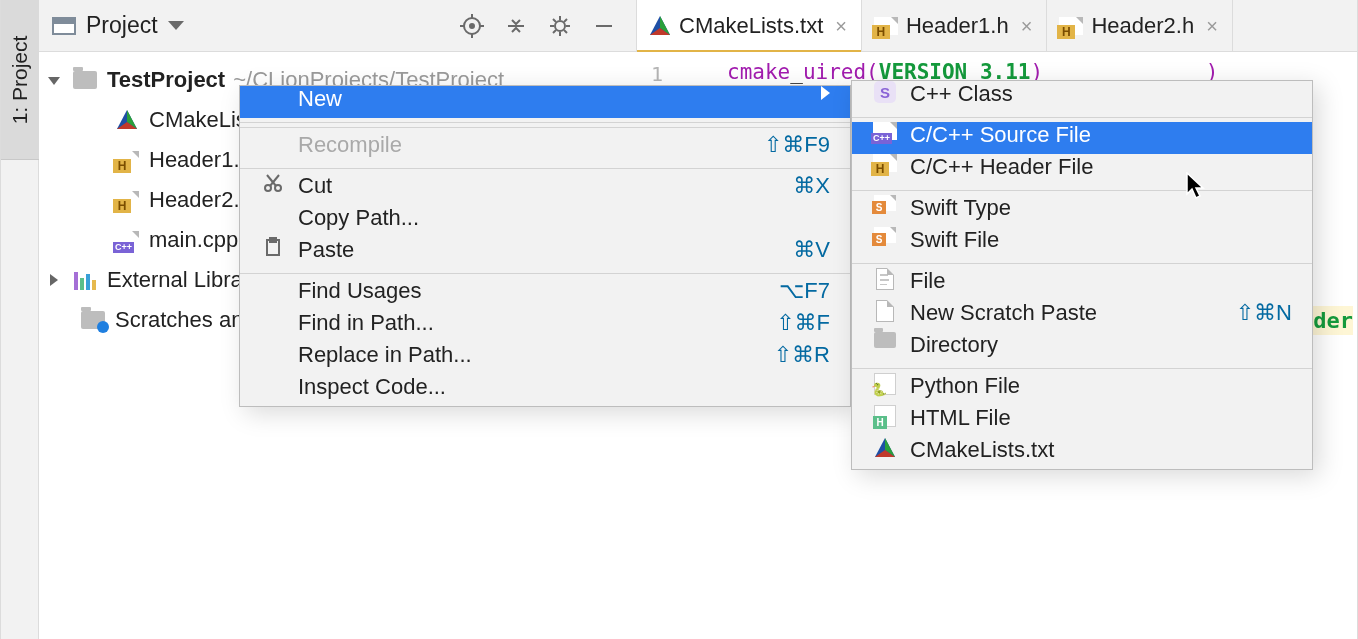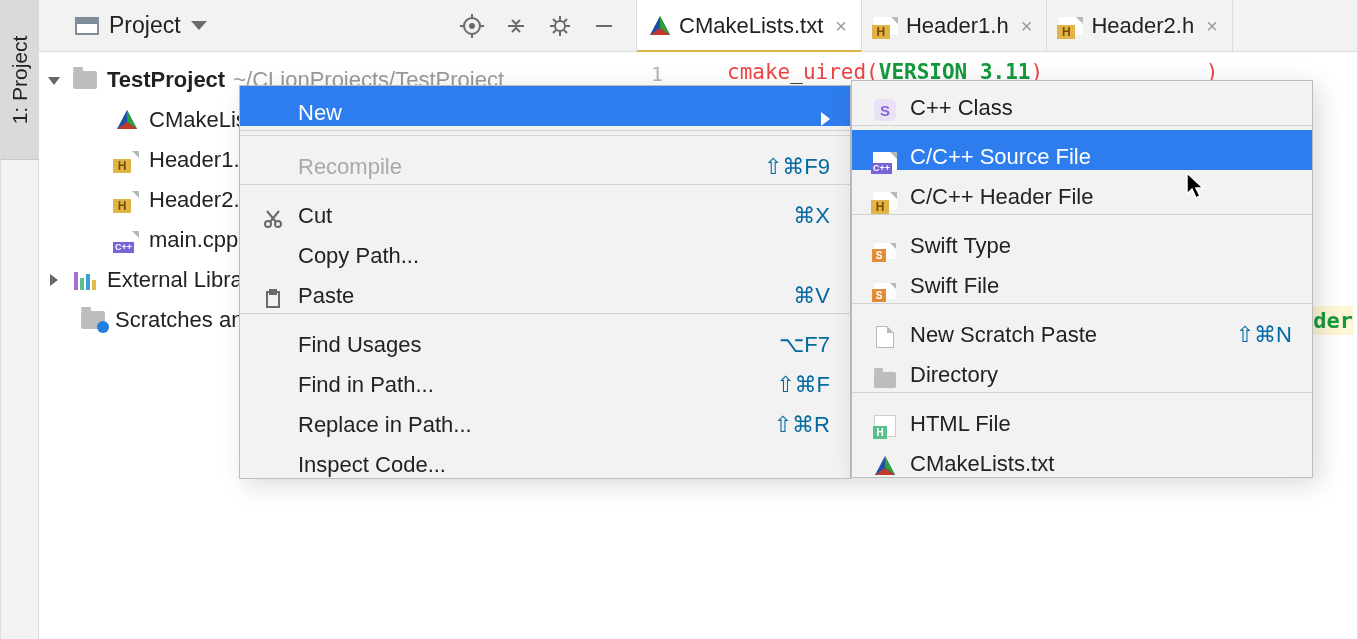--- a/index.html
+++ b/index.html
@@ -62,21 +62,21 @@
     height: 52px;
     background: #f2f2f2;
     border-bottom: 1px solid #dcdcdc;
     display: flex;
     align-items: stretch;
   }
   .project-toolbar {
     display: flex;
     align-items: center;
     gap: 10px;
-    padding-left: 36px;
+    padding-left: 13px;
     width: 598px;
     border-right: 1px solid #dcdcdc;
     background: #f2f2f2;
   }
   .project-select {
     display: flex;
     align-items: center;
     gap: 10px;
   }
   .proj-icon {
@@ -234,21 +234,21 @@
   }
   .code-line{
     position:absolute;
     left:90px; top:8px;
     font-family:Menlo,monospace;
     font-size:21px;
     color:#222;
     white-space:nowrap;
   }
   .code-line .gr{color:#149a3c;font-weight:600;}
-  .code-line .pn{color:#ef4444;}
+  .code-line .pn{color:#a21caf;}
   .code-right {
     position:absolute;
     right:4px;
     top:254px;
     font-family:Menlo,monospace;
     font-size:22px;
     font-weight:700;
     color:#149a3c;
     background:#fef6d5;
     padding:2px 0 2px 8px;
@@ -256,22 +256,22 @@
 
   
   .menu {
     position:absolute;
     background:#f2f2f2;
     border:1px solid #bdbdbd;
     box-shadow: 6px 6px 24px rgba(0,0,0,0.15);
   }
   .menu-row{
     display:flex;
-    align-items:flex-end;
-    height:40px;
+    align-items:flex-start;
+    height:32px;
     padding:0 20px 0 18px;
     font-size:22px;
     color:#222;
   }
   .menu-row.sel{ background:#2e7def; color:#fff;}
   .menu-row.disabled{ color:#a9a9a9;}
   .menu-row .mi{ width:30px; display:flex; justify-content:center; margin-right:10px;}
   .menu-row .mlabel{ flex:0 0 auto;}
   .menu-row .sc{ margin-left:auto; color:#0369a1; font-size:22px;}
   .menu-row .arrow{
@@ -567,32 +567,44 @@
     </div>
     <div class="menu-row">
       <span class="mi">
           <span class="swift-badge"></span>
         </span>
       <span class="mlabel">Swift File</span>
     </div>
     <hr>
     <div class="menu-row">
       <span class="mi">
+          <span class="file-ico lines"></span>
+        </span>
+      <span class="mlabel">File</span>
+    </div>
+    <div class="menu-row">
+      <span class="mi">
           <span class="file-ico"></span>
         </span>
       <span class="mlabel">New Scratch Paste</span>
       <span class="sc">⇧⌘N</span>
     </div>
     <div class="menu-row">
       <span class="mi">
           <span class="plain-folder"></span>
         </span>
       <span class="mlabel">Directory</span>
     </div>
     <hr>
+    <div class="menu-row">
+      <span class="mi">
+          <span class="py-ico"></span>
+        </span>
+      <span class="mlabel">Python File</span>
+    </div>
     <div class="menu-row">
       <span class="mi">
           <span class="html-ico"></span>
         </span>
       <span class="mlabel">HTML File</span>
     </div>
     <div class="menu-row">
       <span class="mi">
           <svg width="22" height="22">
             <polygon points="11,1 21,20 1,20" fill="#1e4fa5"></polygon>

